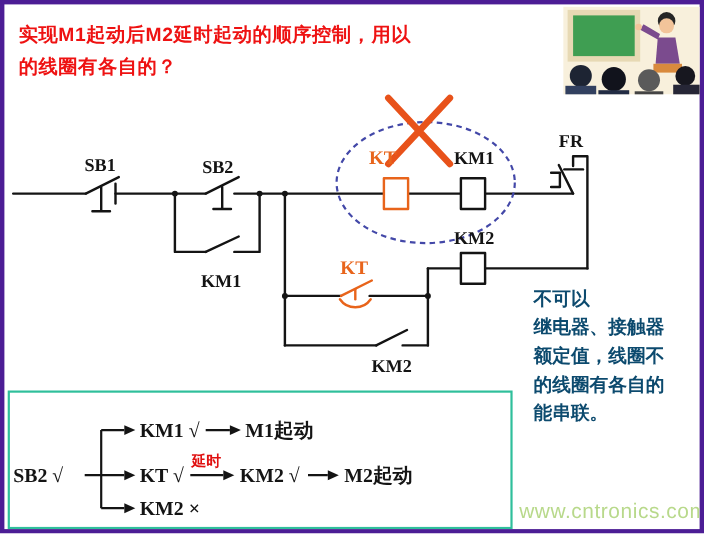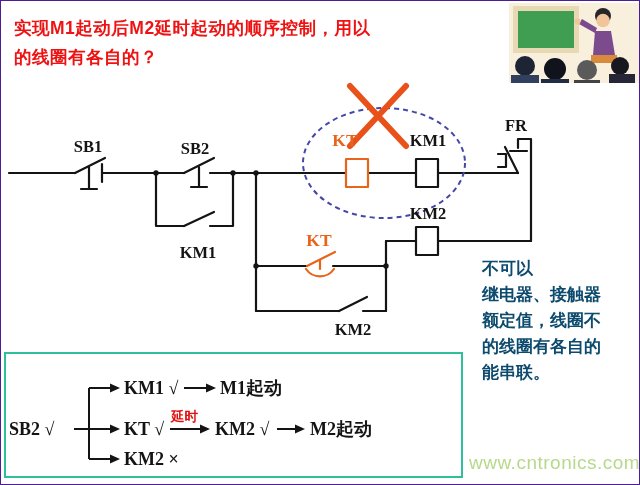--- a/index.html
+++ b/index.html
@@ -1,17 +1,17 @@
 <!DOCTYPE html>
 <html><head>
 <meta charset="utf-8">
 <style>
   html,body{margin:0;padding:0;background:#ffffff;}
   .page{position:relative;width:640px;height:485px;background:#ffffff;overflow:hidden;
-        font-family:"Liberation Sans","DejaVu Sans",sans-serif;border:1px solid #4c1d95;box-sizing:border-box;}
+        font-family:"Liberation Sans","DejaVu Sans",sans-serif;border:4px solid #4c1d95;box-sizing:border-box;}
   .title{position:absolute;left:13px;top:13px;width:500px;color:#ee1212;font-size:17.5px;
          font-weight:bold;line-height:29px;letter-spacing:.5px;}
   .clipart{position:absolute;left:508px;top:2px;width:130px;height:80px;}
   .circuit-svg{position:absolute;left:0;top:0;}
   .note{position:absolute;left:481px;top:255px;width:158px;color:#0c4a6e;font-size:17px;
         font-weight:bold;line-height:26px;}
   .flowbox{position:absolute;left:3px;top:351px;width:459px;height:126px;border:2px solid #2fbf9b;
            box-sizing:border-box;background:#ffffff;}
   .watermark{position:absolute;left:468px;top:451px;font-size:19px;color:#b8d98b;letter-spacing:.5px;}
 </style>

